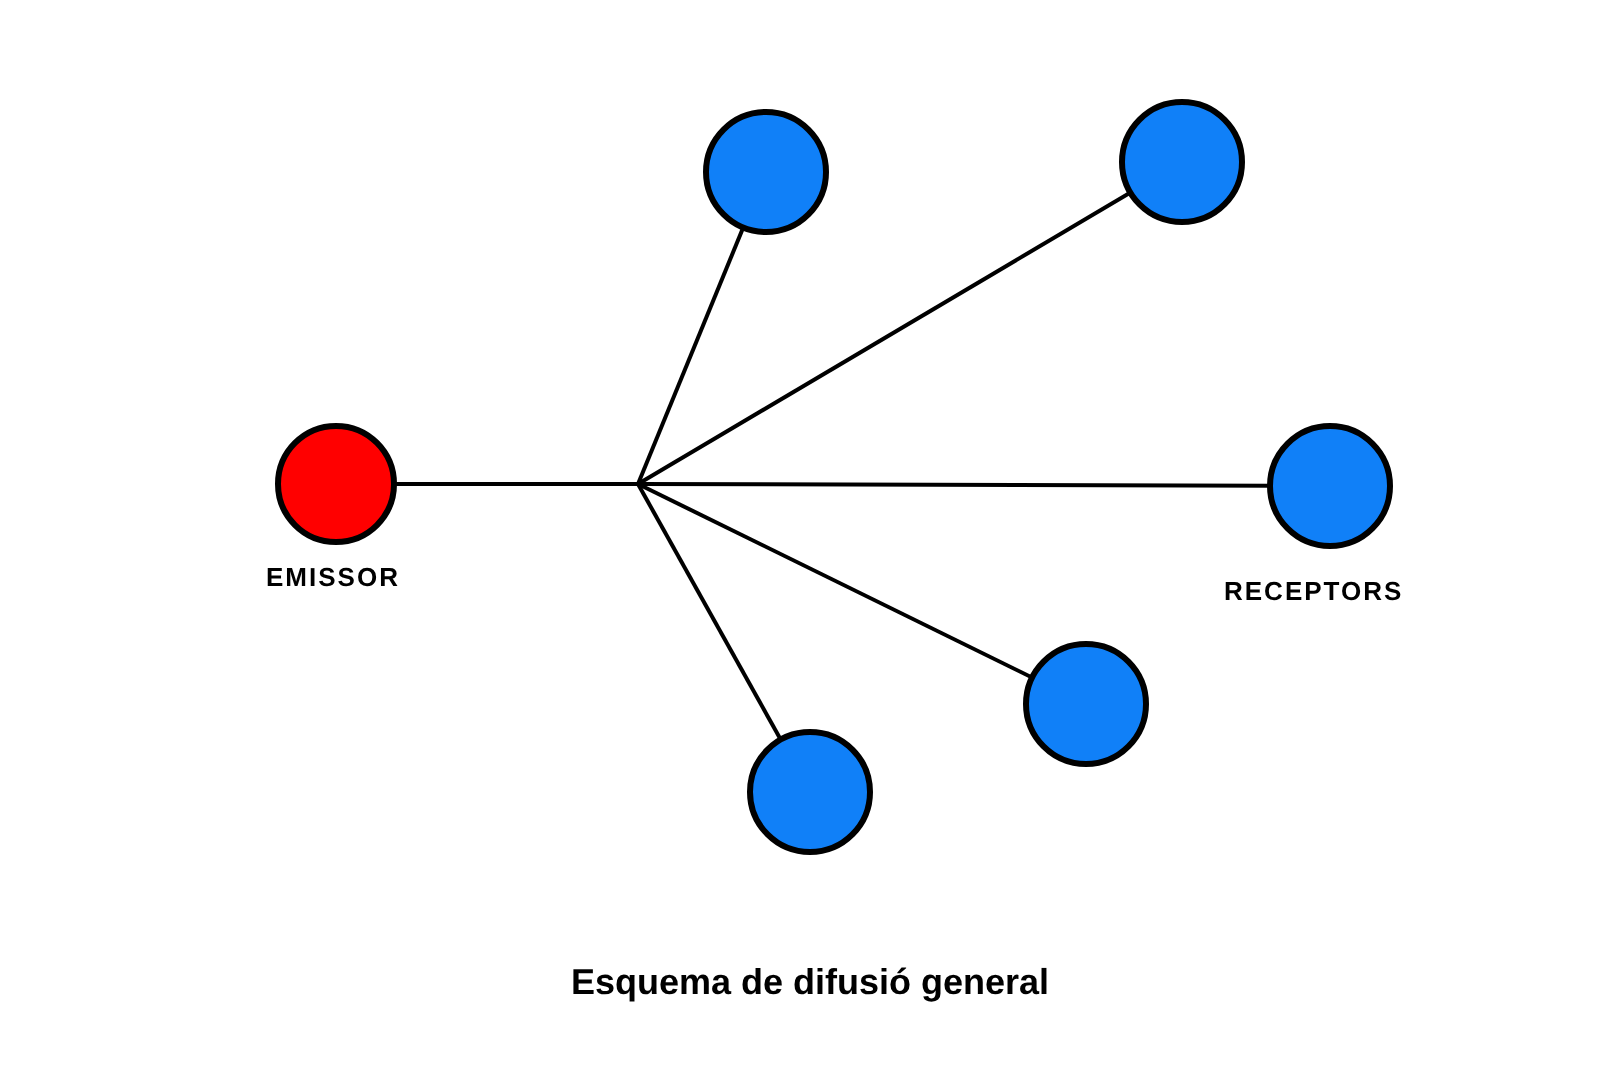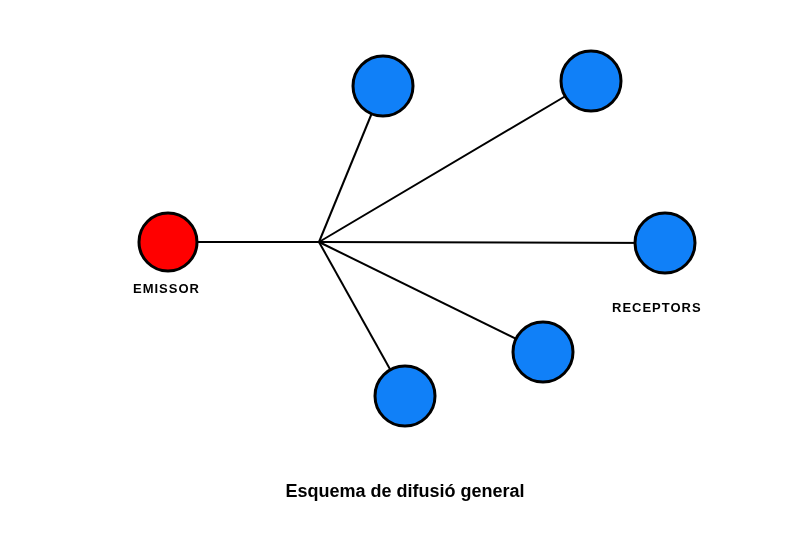--- a/index.html
+++ b/index.html
@@ -27,21 +27,21 @@
     color: #000000;
     letter-spacing: 1px;
     white-space: nowrap;
   }
   .emitter-label {
     left: 133px;
     top: 281px;
   }
   .receptors-label {
     left: 612px;
-    top: 300px;
+    top: 288px;
   }
   .caption {
     position: absolute;
     left: 0;
     top: 481px;
     width: 810px;
     text-align: center;
     font-size: 18px;
     font-weight: bold;
     color: #000000;

